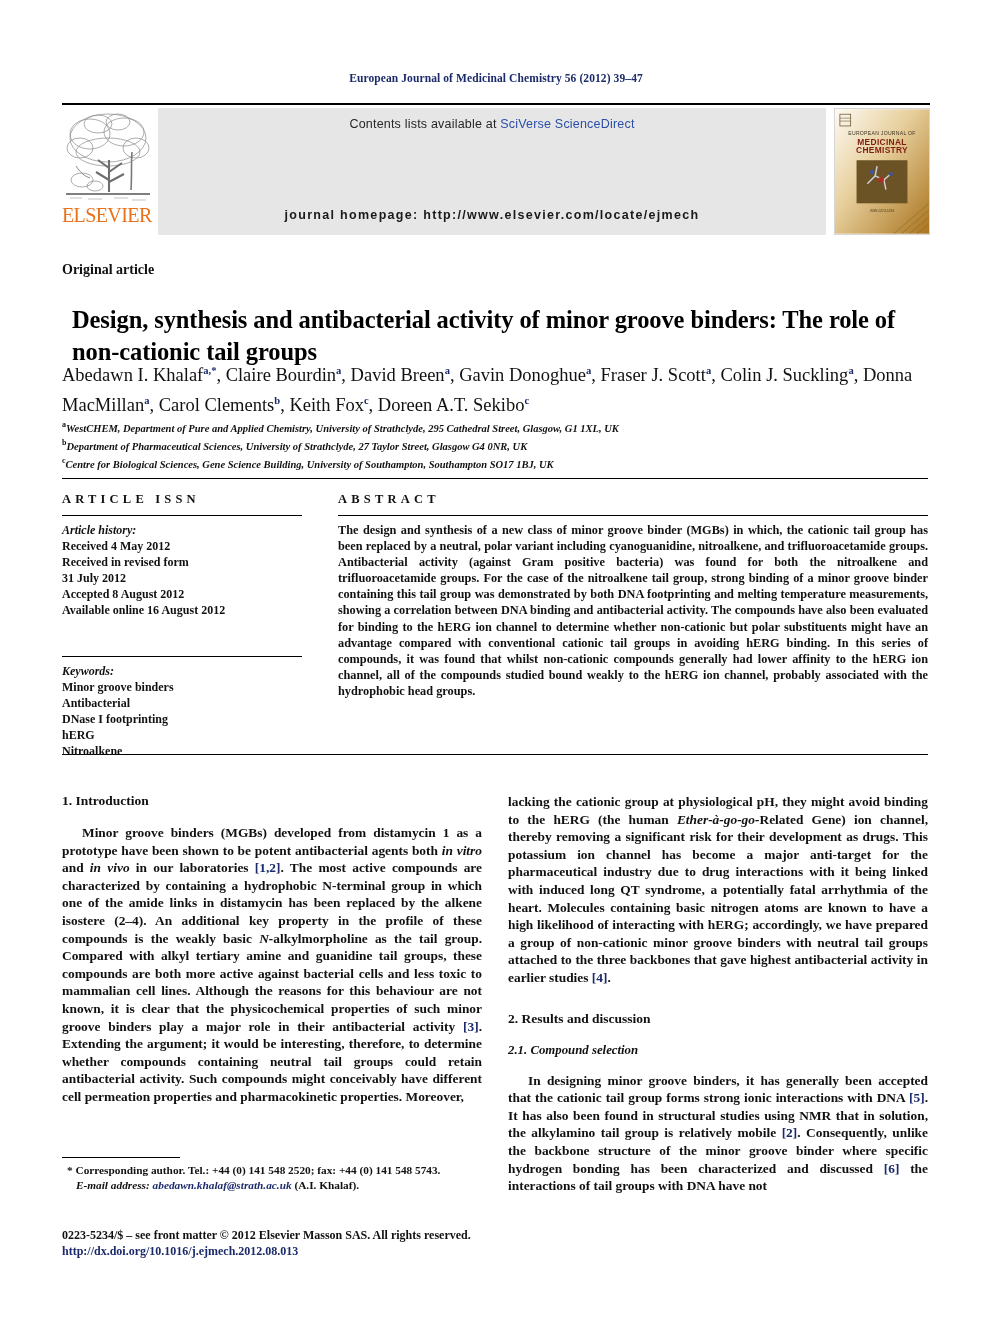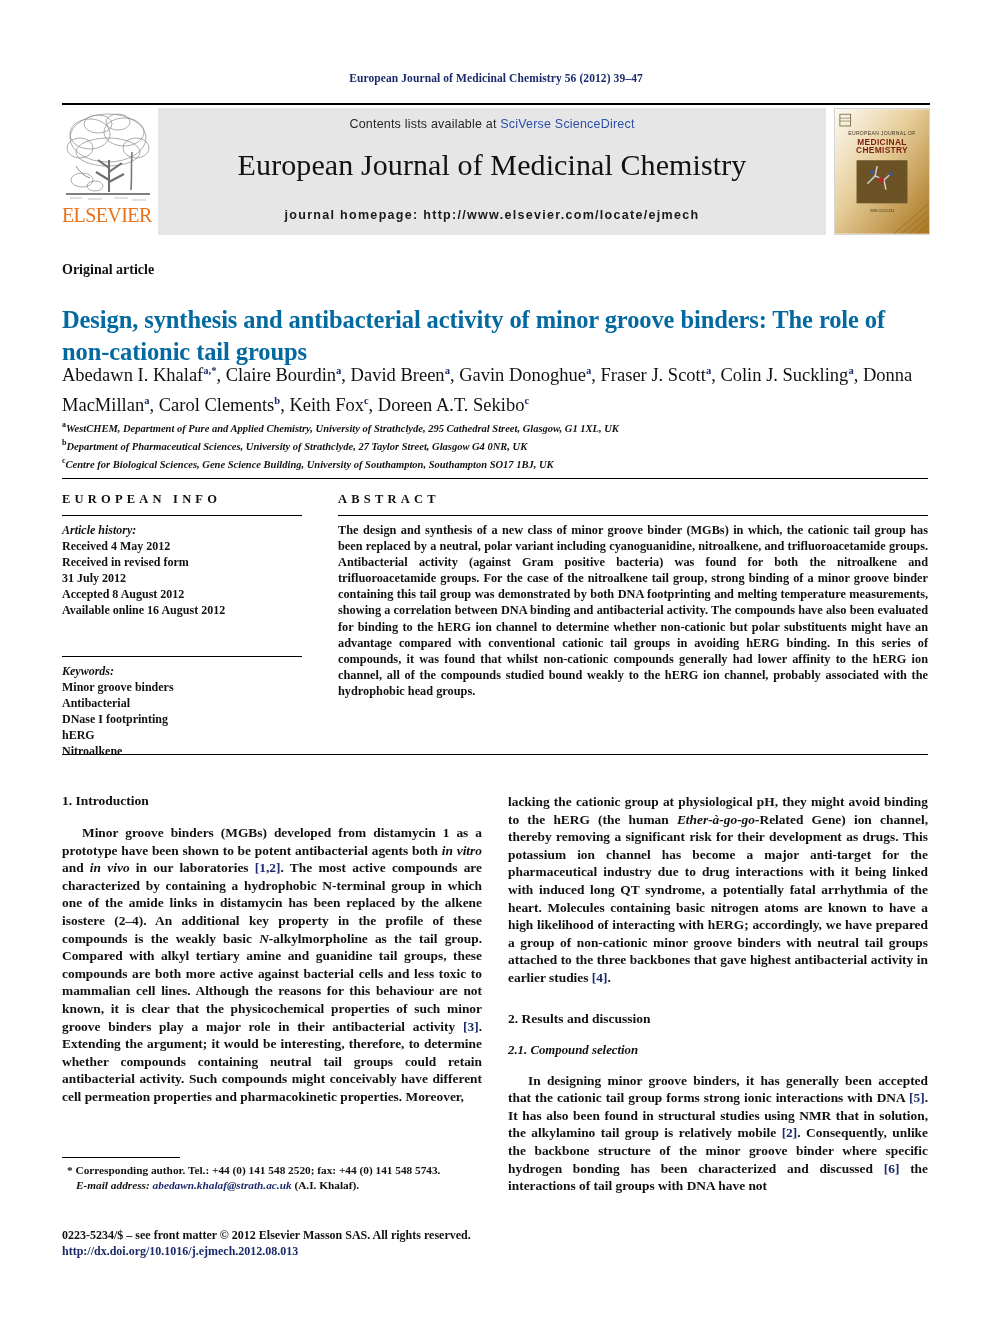--- a/index.html
+++ b/index.html
@@ -143,26 +143,26 @@
   .article-type {
     position: absolute;
     left: 62px; top: 262px;
     font-family: "Liberation Serif", serif;
     font-size: 14px;
     font-weight: bold;
     color: #111;
   }
   .paper-title {
     position: absolute;
-    left: 62px; top: 288px;
+    left: 72px; top: 288px;
     width: 866px;
     font-family: "Liberation Serif", serif;
     font-size: 24.5px;
     line-height: 32px;
-    color: #0369a1;
+    color: #000000;
     letter-spacing: -0.1px;
   }
 
   
   .authors {
     position: absolute;
     left: 62px; top: 358px;
     width: 876px;
     font-family: "Liberation Serif", serif;
     font-size: 18.5px;
@@ -409,21 +409,20 @@
             <line x1="70" y1="92" x2="84" y2="92"></line>
           </g>
         </svg>
         <div class="elsevier-word">ELSEVIER</div>
       </div>
 
       <div class="banner-center">
         <div class="contents-line">
           <span>Contents lists available at </span><span class="sd-link">SciVerse ScienceDirect</span>
         </div>
-        <div class="journal-title">European Journal of Medicinal Chemistry</div>
         <div class="homepage-line">journal homepage: http://www.elsevier.com/locate/ejmech</div>
       </div>
 
       <div class="cover-block">
         <svg class="cover-img" viewBox="0 0 96 127">
           <defs>
             <linearGradient id="cg" x1="0" y1="0" x2="1" y2="1">
               <stop offset="0%" stop-color="#fdfaf3"></stop>
               <stop offset="42%" stop-color="#e7cf9c"></stop>
               <stop offset="100%" stop-color="#a9741e"></stop>
@@ -477,21 +476,21 @@
   <div class="affiliations">
     <div><sup>a</sup><span>WestCHEM, Department of Pure and Applied Chemistry, University of Strathclyde, 295 Cathedral Street, Glasgow, G1 1XL, UK</span></div>
     <div><sup>b</sup><span>Department of Pharmaceutical Sciences, University of Strathclyde, 27 Taylor Street, Glasgow G4 0NR, UK</span></div>
     <div><sup>c</sup><span>Centre for Biological Sciences, Gene Science Building, University of Southampton, Southampton SO17 1BJ, UK</span></div>
   </div>
 
   <div class="rule-top"></div>
   <div class="rule-bottom"></div>
 
   <div class="info-col">
-    <div class="col-head">EUROPEAN INFO</div>
+    <div class="col-head">ARTICLE ISSN</div>
     <div class="hr-thin"></div>
     <div class="info-sub">Article history:</div>
     <div class="info-line">Received 4 May 2012</div>
     <div class="info-line">Received in revised form</div>
     <div class="info-line">31 July 2012</div>
     <div class="info-line">Accepted 8 August 2012</div>
     <div class="info-line">Available online 16 August 2012</div>
     <div class="info-gap"></div>
     <div class="hr-thin2"></div>
     <div class="info-sub">Keywords:</div>

